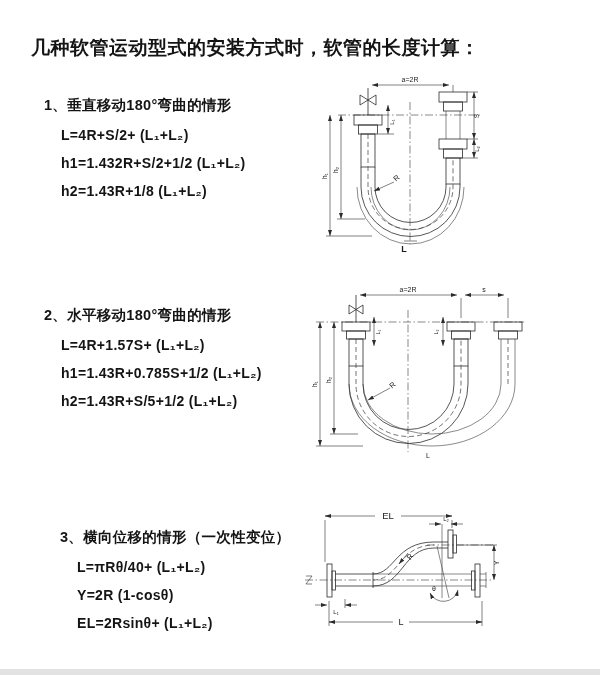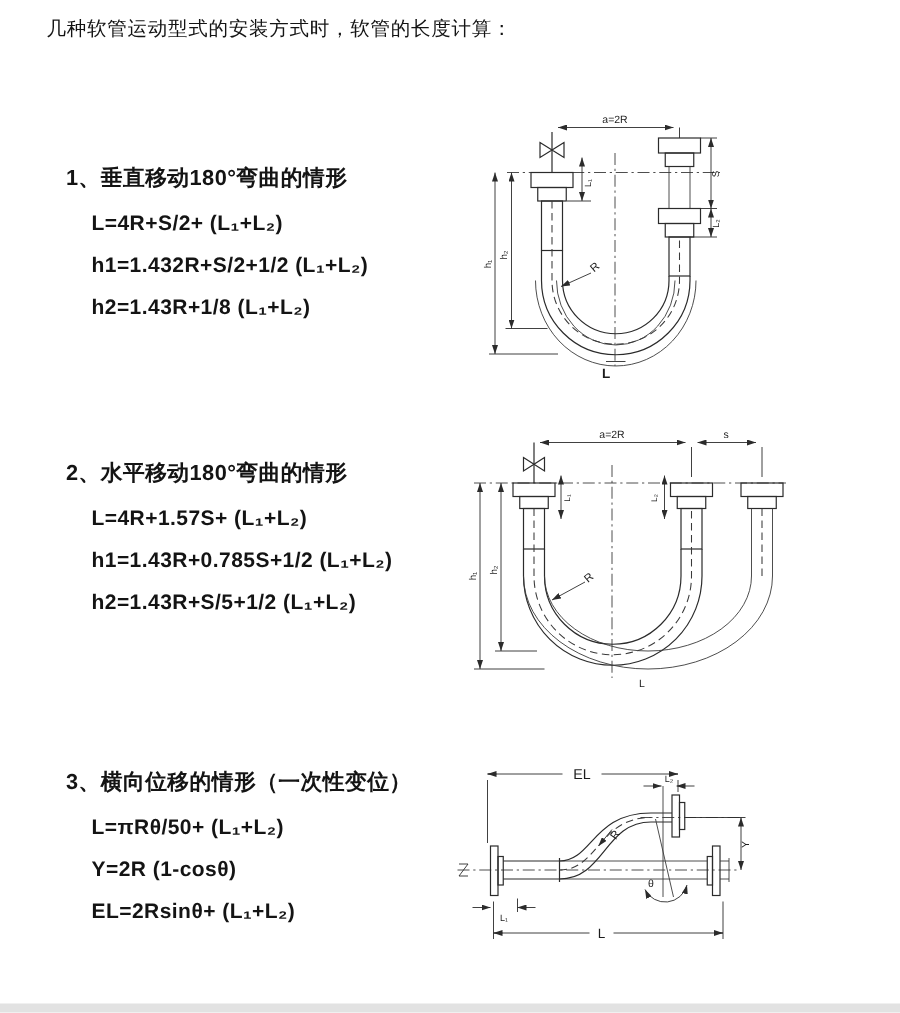--- a/index.html
+++ b/index.html
@@ -1,27 +1,27 @@
 <!DOCTYPE html>
 <html><head>
 <meta charset="utf-8">
 <style>
   html,body{margin:0;padding:0;}
   body{
     width:600px;height:675px;position:relative;background:#ffffff;overflow:hidden;
     font-family:"Liberation Sans","DejaVu Sans",sans-serif;color:#141414;
   }
   .title{
-    position:absolute;left:31px;top:10px;font-size:13px;font-weight:400;
+    position:absolute;left:31px;top:35px;font-size:19px;font-weight:700;
     letter-spacing:.5px;white-space:nowrap;
   }
   .section{position:absolute;left:44px;}
-  .sec1{top:109px;}
+  .sec1{top:96px;}
   .sec2{top:306px;}
-  .sec3{top:512px;}
+  .sec3{top:528px;margin-left:16px;}
   .heading{font-size:14.5px;font-weight:600;letter-spacing:.3px;white-space:nowrap;}
   .formula{
     margin:13px 0 0 17px;font-size:14px;line-height:15px;letter-spacing:.3px;
     white-space:nowrap;font-weight:700;
   }
   svg{position:absolute;}
   .dwg{stroke:#2b2b2b;stroke-width:.8;fill:none;}
   .thin{stroke:#3a3a3a;stroke-width:.6;fill:none;}
   .cl{stroke:#3a3a3a;stroke-width:.6;fill:none;stroke-dasharray:8 2.5 1.5 2.5;}
   .hd{stroke:#3a3a3a;stroke-width:.7;fill:none;stroke-dasharray:5 3;}
@@ -43,21 +43,21 @@
 
 <div class="section sec2">
   <div class="heading">2、水平移动180°弯曲的情形</div>
   <div class="formula">L=4R+1.57S+ (L₁+L₂)</div>
   <div class="formula">h1=1.43R+0.785S+1/2 (L₁+L₂)</div>
   <div class="formula">h2=1.43R+S/5+1/2 (L₁+L₂)</div>
 </div>
 
 <div class="section sec3">
   <div class="heading">3、横向位移的情形（一次性变位）</div>
-  <div class="formula">L=πRθ/50+ (L₁+L₂)</div>
+  <div class="formula">L=πRθ/40+ (L₁+L₂)</div>
   <div class="formula">Y=2R (1-cosθ)</div>
   <div class="formula">EL=2Rsinθ+ (L₁+L₂)</div>
 </div>
 
 <svg viewBox="0 0 282 188" style="left:310px;top:72px;width:282px;height:188px">
   <defs>
     <marker id="a1" markerUnits="userSpaceOnUse" markerWidth="6" markerHeight="4" refX="6" refY="2" orient="auto-start-reverse">
       <path d="M0,0 L6,2 L0,4 Z" fill="#2b2b2b"></path>
     </marker>
     <pattern id="hp1" patternUnits="userSpaceOnUse" width="3.5" height="3.5">

